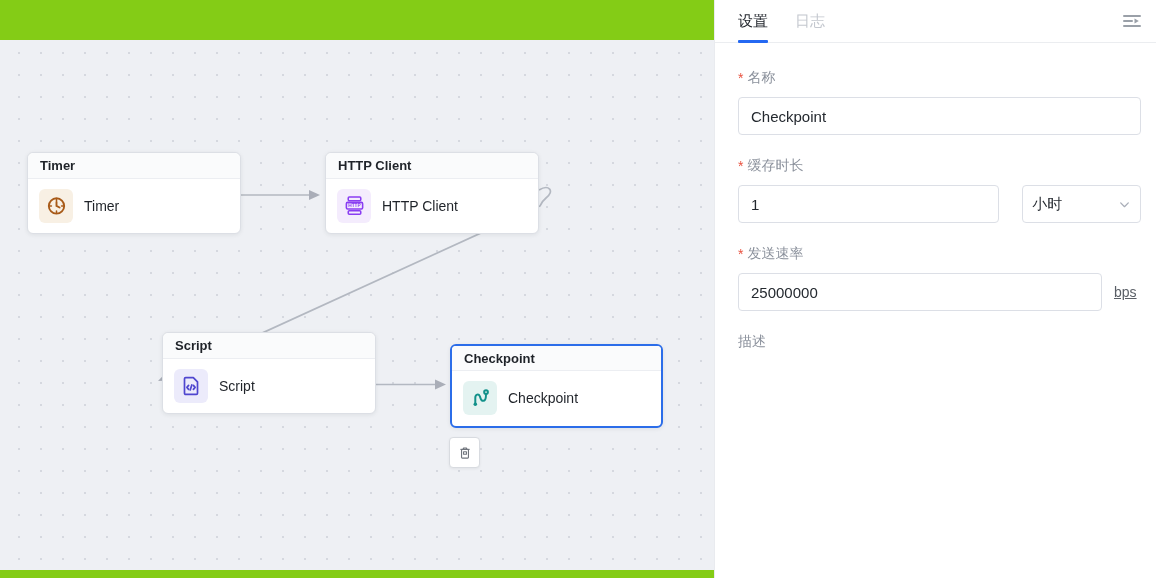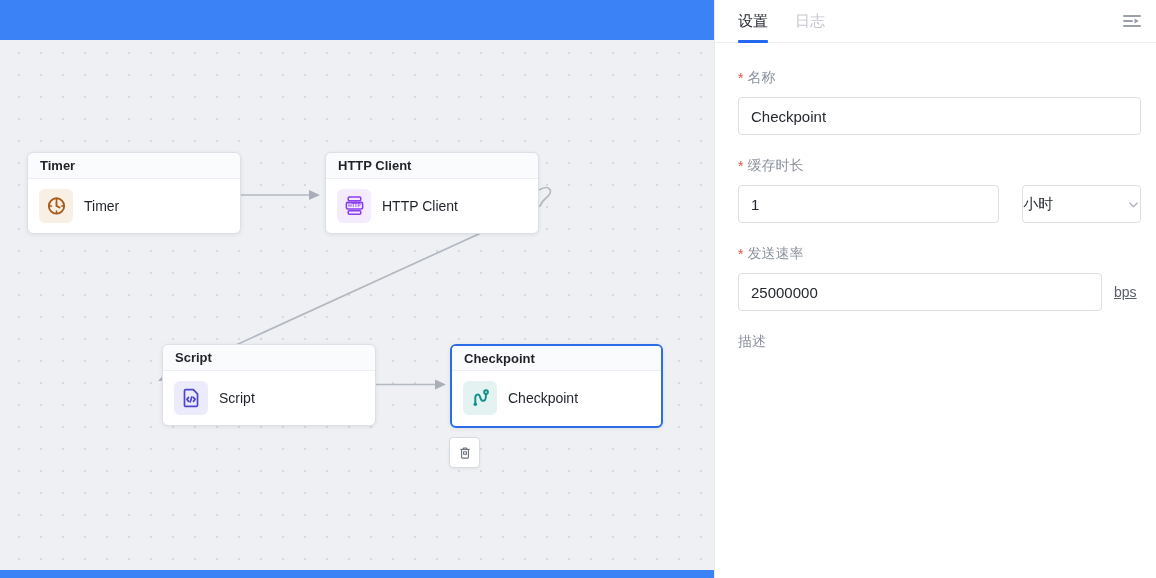--- a/index.html
+++ b/index.html
@@ -1,40 +1,40 @@
 <!DOCTYPE html>
 <html><head>
 <meta charset="utf-8">
 <style>
   * { margin:0; padding:0; box-sizing:border-box; }
   html,body { width:1156px; height:578px; overflow:hidden; background:#fff;
     font-family:"Liberation Sans","DejaVu Sans",sans-serif; }
   .app { display:flex; width:1156px; height:578px; }
 
   
-  .canvas { position:relative; width:714px; height:578px; background:#3b82f6; flex:none; }
+  .canvas { position:relative; width:714px; height:578px; background:#84cc16; flex:none; }
   .canvas-grid { position:absolute; left:0; right:0; top:40px; bottom:8px;
     background-color:#eef0f4;
     background-image:radial-gradient(circle,#d5d8df 1.3px,transparent 1.4px);
     background-size:22px 22px; background-position:8px 2px; }
   svg.edges { position:absolute; left:0; top:0; pointer-events:none; }
 
   .node { position:absolute; width:214px; height:82px; background:#fff;
     border:1px solid #dcdfe5; border-radius:6px;
     box-shadow:0 1px 4px rgba(31,35,41,.08); cursor:pointer; }
   .node-header { height:26px; display:flex; align-items:center; padding:0 12px;
     background:#fafbfc; border-bottom:1px solid #eceef2; border-radius:6px 6px 0 0;
     font-size:13px; font-weight:600; color:#1f2329; }
   .node-body { height:53px; display:flex; align-items:center; padding:0 11px;
     gap:11px; font-size:14px; color:#1f2329; }
   .icon-box { width:34px; height:34px; border-radius:6px; display:flex;
     align-items:center; justify-content:center; flex:none; }
   .node-timer { left:27px; top:152px; }
   .node-http { left:325px; top:152px;text-align:center; }
-  .node-script { left:162px; top:344px; }
+  .node-script { left:162px; top:332px; }
   .node-checkpoint { left:450px; top:344px; width:213px; height:84px;
     border:2px solid #2b6de9; }
   .node-checkpoint .node-header { height:25px; border-radius:4px 4px 0 0; }
   .bg-timer { background:#f8f0e4; }
   .bg-http { background:#f4ecfd; }
   .bg-script { background:#ecebfb; }
   .bg-checkpoint { background:#e4f3f1; }
 
   .trash-btn { position:absolute; left:449px; top:437px; width:31px; height:31px;
     background:#fff; border:1px solid #d8dbe0; border-radius:4px; display:flex;
@@ -59,21 +59,21 @@
   .field-label { display:flex; align-items:center; gap:4px; font-size:14px;
     color:#8b919c; margin-bottom:10px; }
   .req { color:#e8513f; }
   .text-input { width:100%; height:38px; border:1px solid #dcdfe6; border-radius:4px;
     padding:0 12px; font-size:15px; color:#24292f; background:#fff; outline:none;
     font-family:inherit; }
   .row { display:flex; align-items:center; }
   .input-duration { width:262px; }
   .select { width:119px; height:38px; margin-left:23px; border:1px solid #dcdfe6;
     border-radius:4px; display:flex; align-items:center; justify-content:space-between;
-    padding:0 0; font-size:15px; color:#24292f; cursor:pointer; background:#fff; }
+    padding:0 9px; font-size:15px; color:#24292f; cursor:pointer; background:#fff; }
   .input-rate { width:364px; }
   .suffix { margin-left:12px; font-size:14px; color:#5a5f66;text-decoration:underline; }
   .textarea-wrap { position:relative; }
   textarea.text-area { width:100%; height:100px; border:1px solid #dcdfe6;
     border-radius:4px; padding:9px 12px; font-size:15px; color:#24292f;
     resize:none; outline:none; font-family:inherit; line-height:1.4; }
   .text-input::placeholder, textarea.text-area::placeholder { color:#b7bcc6; }
   .resize-grip { position:absolute; right:3px; bottom:5px; width:10px; height:10px;
     background:repeating-linear-gradient(135deg, transparent 0 2.5px,
       #9aa0a8 2.5px 3.5px, transparent 3.5px 5px); pointer-events:none; }

